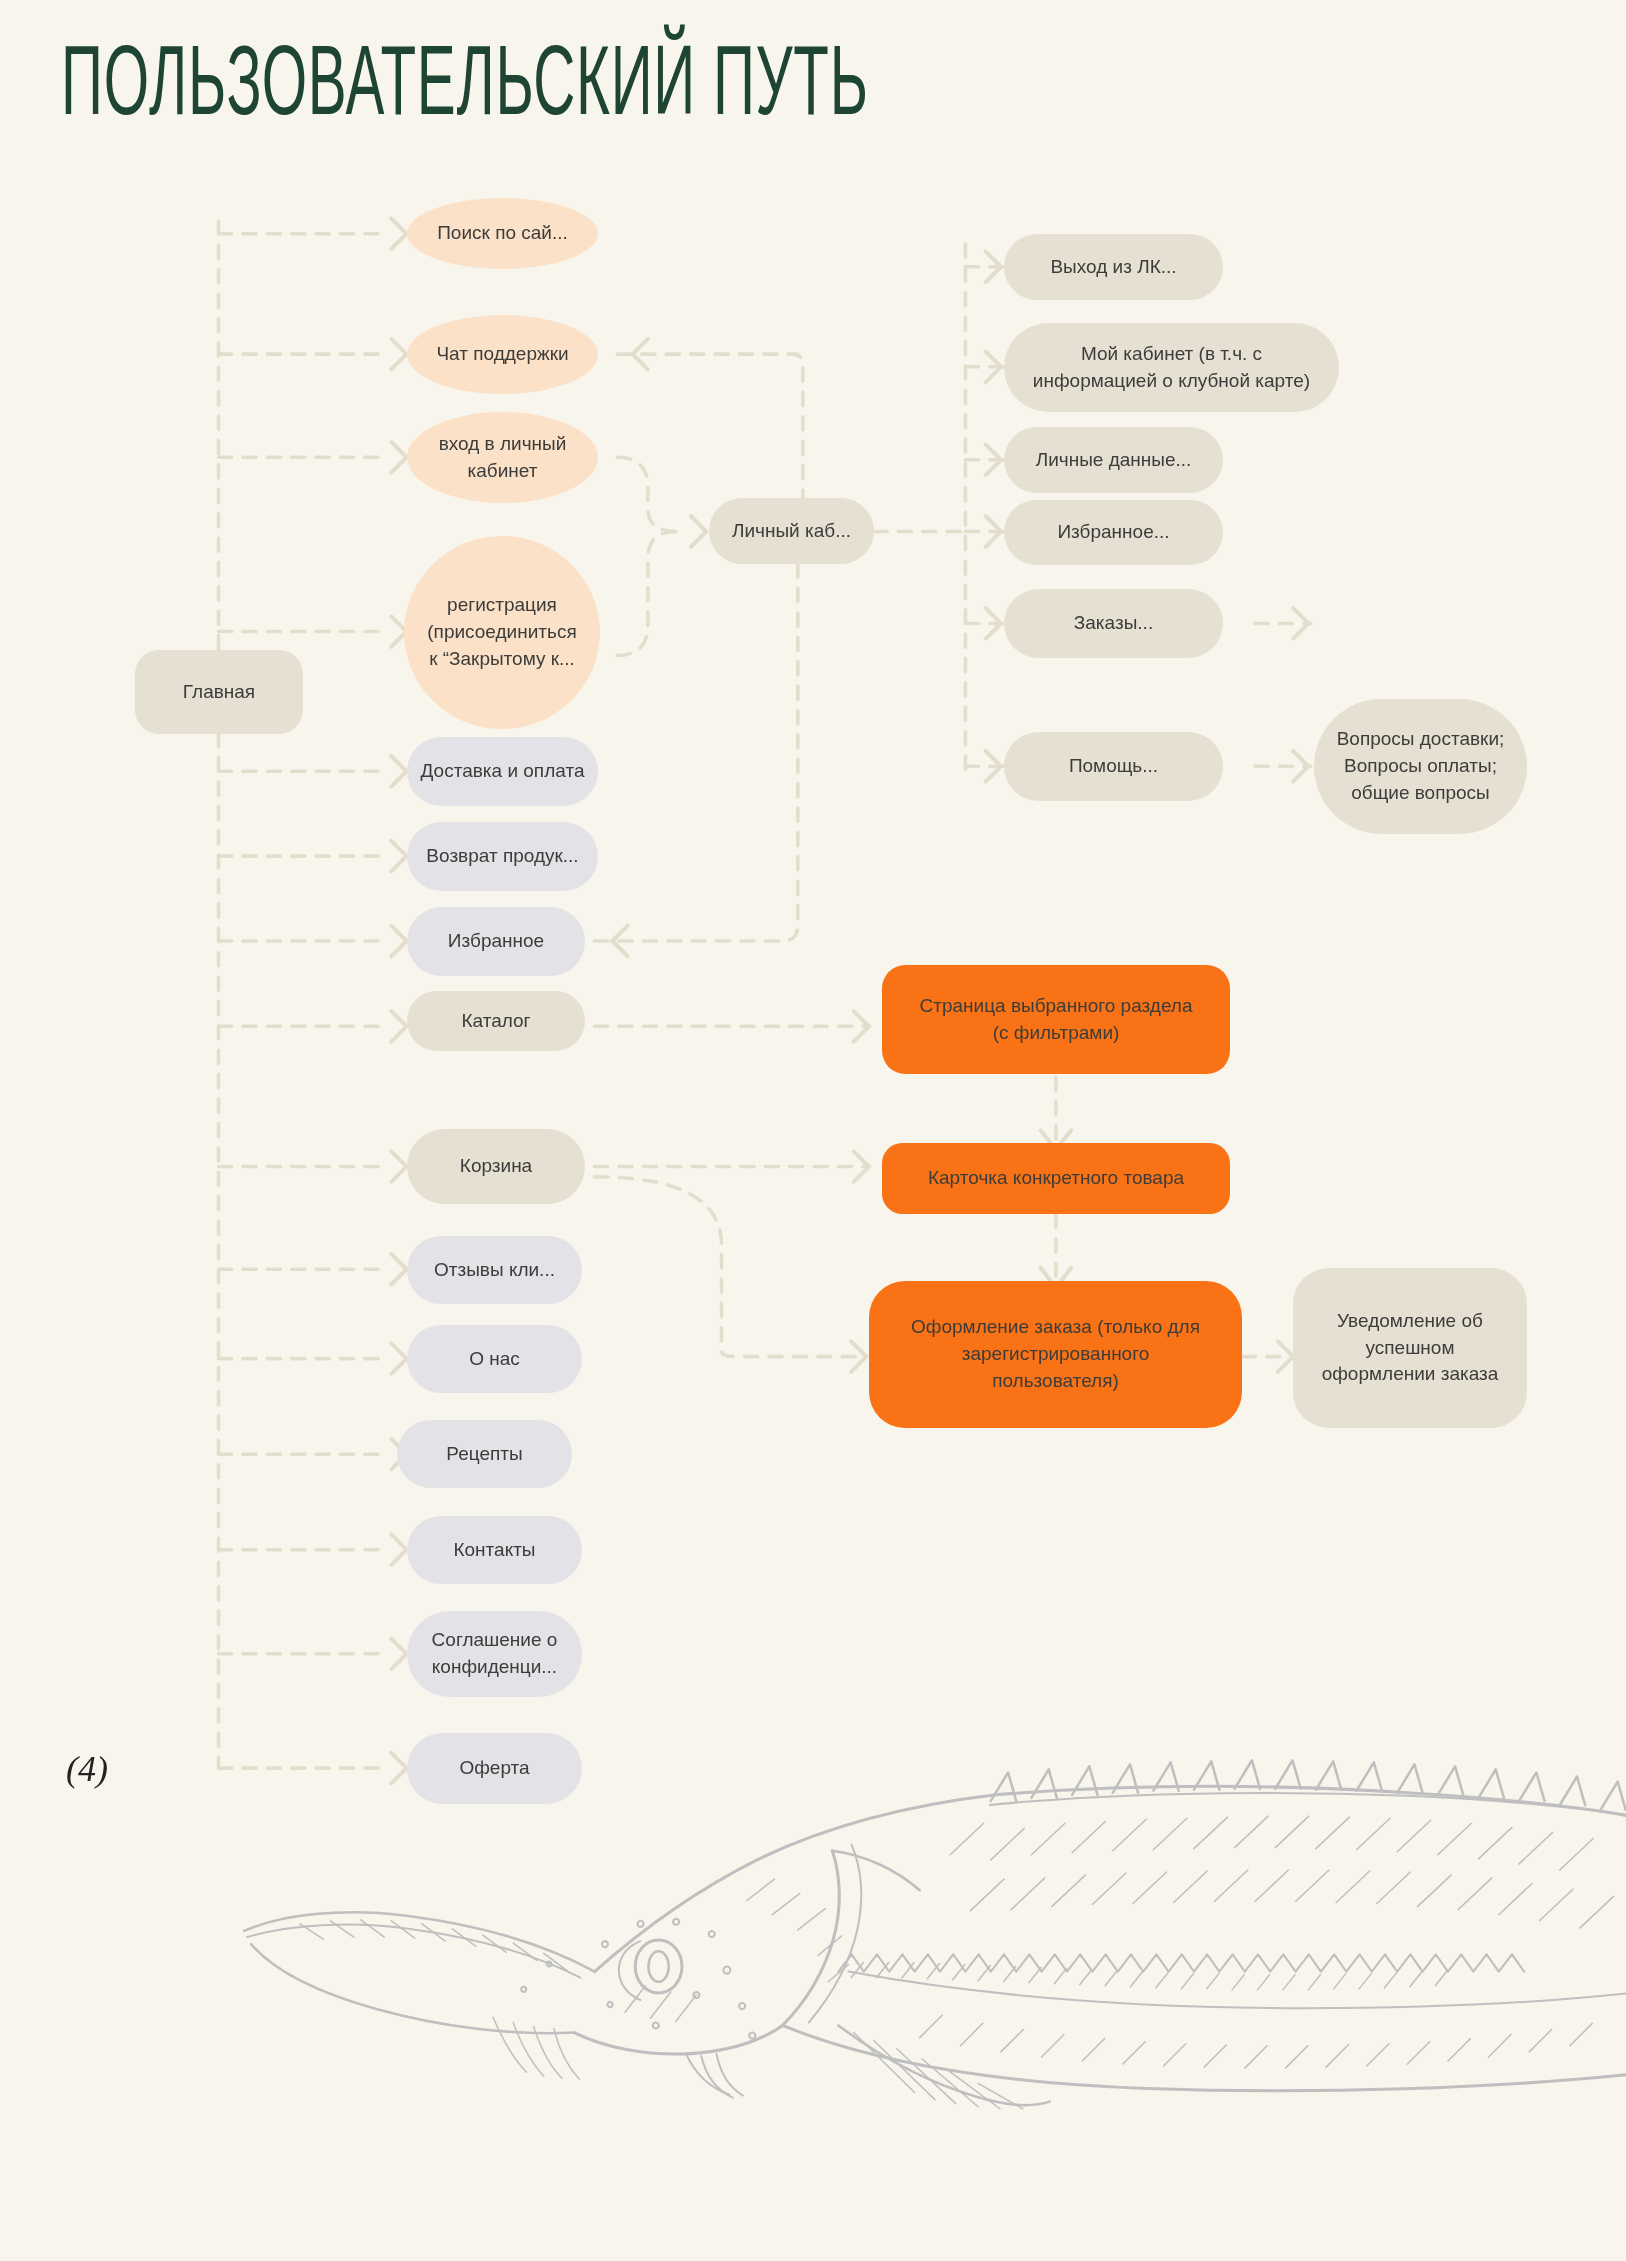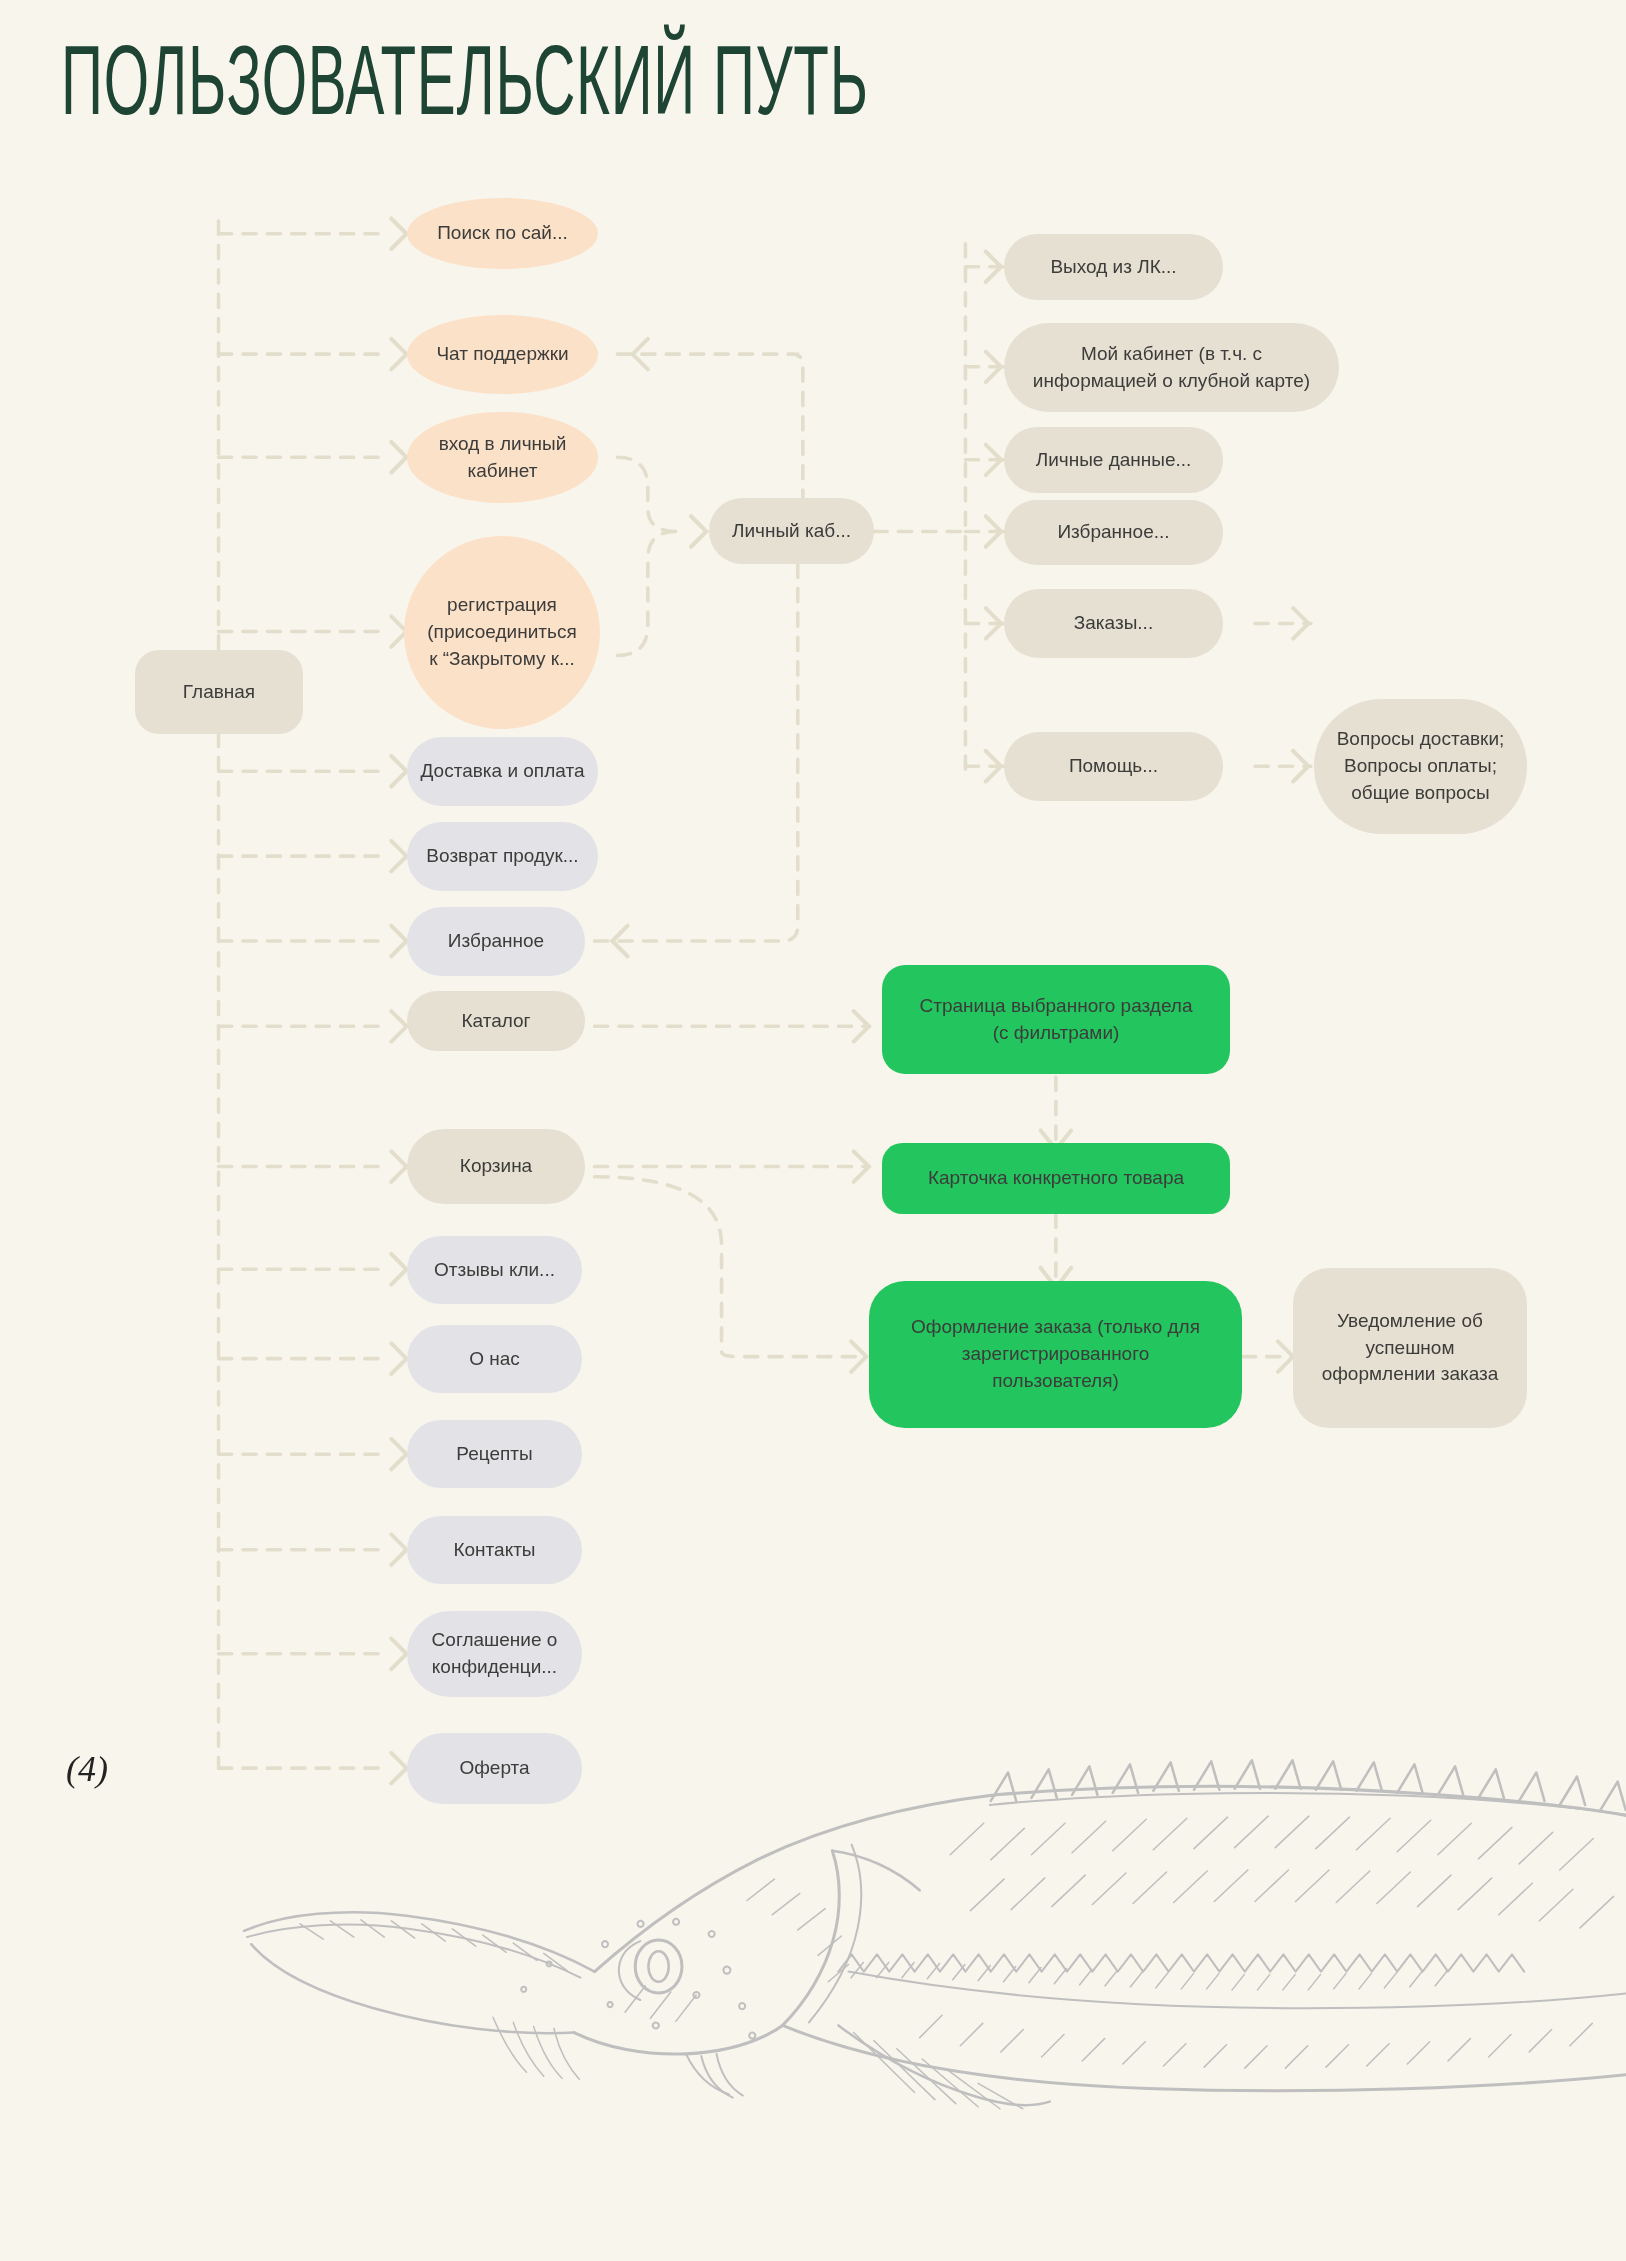--- a/index.html
+++ b/index.html
@@ -58,21 +58,21 @@
     font-size:19px;
     line-height:1.42;
     padding:3px 8.1px;
   }
   .node.rect{border-radius:24px;}
   .node.pill{border-radius:508px;}
   .node.ellipse{border-radius:50%;}
   .n-beige{background:#E6E0D3;}
   .n-grey{background:#E3E3E7;}
   .n-peach{background:#FCE1C9;}
-  .n-blue{background:#22c55e;justify-content:center;}
+  .n-blue{background:#f97316;justify-content:center;}
 
   
   #wires{position:absolute;left:0;top:0;width:1626px;height:2261px;}
   #wires path{fill:none;stroke:#E2DECB;stroke-width:7;stroke-linecap:round;}
   #wires path.dash{stroke-dasharray:26 22;}
   #wires path.head{stroke-dasharray:none;stroke-width:8;}
 </style>
 </head>
 <body>
 
@@ -226,21 +226,21 @@
   </div>
 
   <div class="node pill n-grey" style="left:407px;top:1236px;width:175px;height:68px;">
     <span>Отзывы кли...</span>
   </div>
 
   <div class="node pill n-grey" style="left:407px;top:1325px;width:175px;height:68px;">
     <span>О нас</span>
   </div>
 
-  <div class="node pill n-grey" style="left:407px;top:1420px;width:175px;height:68px;">
+  <div class="node pill n-grey" style="left:397px;top:1420px;width:175px;height:68px;">
     <span>Рецепты</span>
   </div>
 
   <div class="node pill n-grey" style="left:407px;top:1516px;width:175px;height:68px;">
     <span>Контакты</span>
   </div>
 
   <div class="node pill n-grey" style="left:407px;top:1611px;width:175px;height:86px;">
     <span>Соглашение о конфиденци...</span>
   </div>

